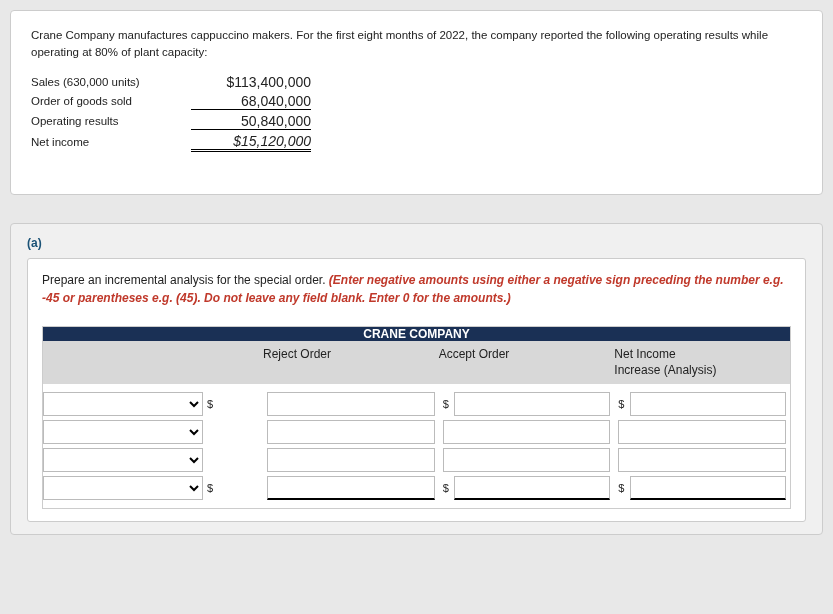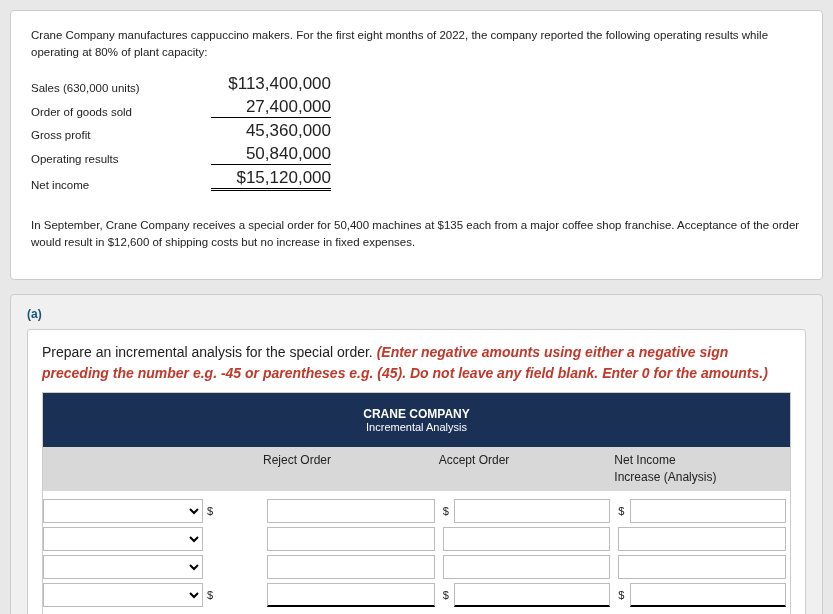--- a/index.html
+++ b/index.html
@@ -8,72 +8,72 @@
       font-size: 12px;
       background: #e8e8e8;
       padding: 10px;
       color: #222;
     }
     .card {
       background: #fff;
       border: 1px solid #ccc;
       border-radius: 4px;
       padding: 16px 20px;
-      margin-bottom: 14px;
+      margin-bottom: 28px;
     }
     .problem-text {
       font-size: 11.5px;
       line-height: 1.5;
       margin-bottom: 12px;
     }
     .financial-table {
       margin: 12px 0 12px 0;
     }
     .financial-row {
       display: flex;
-      align-items: flex-end;
+      align-items: center;
       margin-bottom: 3px;
-      gap: 20px;
     }
     .financial-row .label {
       width: 160px;
       font-size: 11.5px;
     }
     .financial-row .amount {
       width: 120px;
       text-align: right;
-      font-size: 17px;
+      font-size: 14px;
     }
     .financial-row .amount.underline {
       border-bottom: 1px solid #000;
     }
     .financial-row .amount.double-underline {
       border-bottom: 3px double #000;
+      font-style: italic;
     }
     .section-label {
       font-size: 12px;
       color: #1a5276;
       font-weight: bold;
       margin-bottom: 8px;
     }
     .instruction-text {
-      font-size: 14px;
+      font-size: 12px;
       line-height: 1.5;
-      margin-bottom: 8px;
+      margin-bottom: 19px;
     }
     .instruction-text .bold-italic {
       font-weight: bold;
       font-style: italic;
       color: #c0392b;
     }
     .table-header-dark {
       background: #1a3055;
       color: #fff;
       text-align: center;
-      padding: 14px 10px;
+      padding: 0 10px;
       font-size: 12px;
       font-weight: bold;
     }
     .table-header-dark .subtitle {
       font-weight: normal;
       font-size: 11px;
     }
     .col-headers {
       display: flex;
       background: #d8d8d8;
@@ -156,54 +156,48 @@
 <div class="card">
   <p class="problem-text">Crane Company manufactures cappuccino makers. For the first eight months of 2022, the company reported the following operating results while operating at 80% of plant capacity:</p>
 
   <div class="financial-table">
     <div class="financial-row">
       <span class="label">Sales (630,000 units)</span>
       <span class="amount">$113,400,000</span>
     </div>
     <div class="financial-row">
       <span class="label">Order of goods sold</span>
-      <span class="amount underline">27,400,000</span>
-    </div>
-    <div class="financial-row">
-      <span class="label">Gross profit</span>
-      <span class="amount">45,360,000</span>
+      <span class="amount underline">68,040,000</span>
     </div>
     <div class="financial-row">
       <span class="label">Operating results</span>
       <span class="amount underline">50,840,000</span>
     </div>
     <div class="financial-row">
       <span class="label">Net income</span>
       <span class="amount double-underline">$15,120,000</span>
     </div>
   </div>
 
   <br>
-  <p class="problem-text">In September, Crane Company receives a special order for 50,400 machines at $135 each from a major coffee shop franchise. Acceptance of the order would result in $12,600 of shipping costs but no increase in fixed expenses.</p>
 </div>
 
 <div class="analysis-card">
   <div class="section-label">(a)</div>
 
   <div class="analysis-inner">
     <p class="instruction-text">
       <span>Prepare an incremental analysis for the special order.</span>
       <span class="bold-italic">(Enter negative amounts using either a negative sign preceding the number e.g. -45 or parentheses e.g. (45). Do not leave any field blank. Enter 0 for the amounts.)</span>
     </p>
 
     <div class="incremental-table">
 
       <div class="table-header-dark">
         <div>CRANE COMPANY</div>
-        <div class="subtitle">Incremental Analysis</div>
       </div>
 
       <div class="col-headers">
         <div class="col-spacer"></div>
         <div class="col-head">Reject Order</div>
         <div class="col-head">Accept Order</div>
         <div class="col-head">
           <span>Net Income</span><br>
           <span>Increase (Analysis)</span>
         </div>

